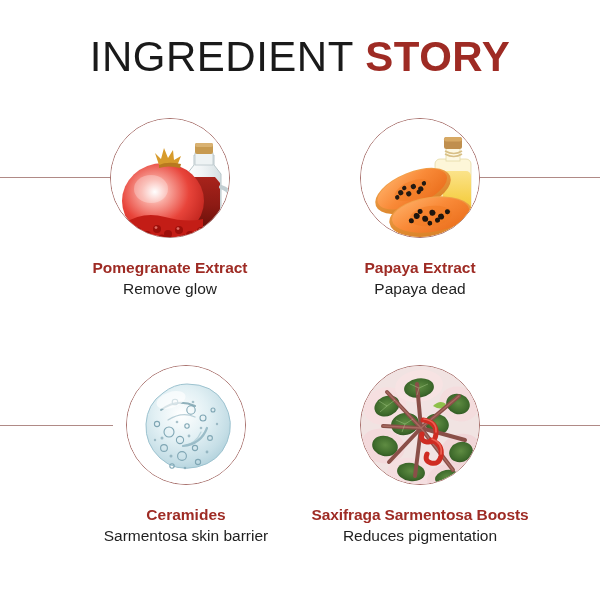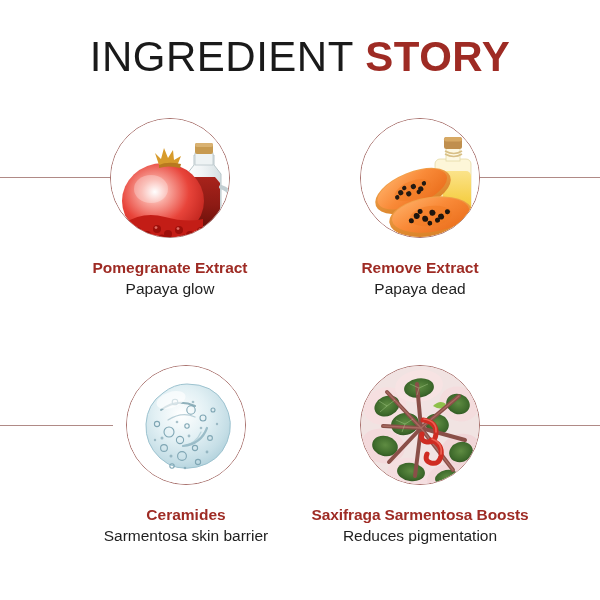--- a/index.html
+++ b/index.html
@@ -169,21 +169,21 @@
                 <circle cx="45" cy="108.6" r="1.4"></circle>
               <circle cx="67" cy="109.6" r="1.4"></circle>
                 <circle cx="89" cy="110.6" r="1.4"></circle>
             </g>
           </g>
         </svg>
       </div>
     </div>
     <div class="caption">
       <div class="ing-name">Pomegranate Extract</div>
-      <div class="ing-desc">Papaya glow</div>
+      <div class="ing-desc">Remove glow</div>
     </div>
   </div>
 
   <div class="item item-2">
     <div class="circle-wrap">
       <div class="circle">
         <svg viewBox="0 0 120 120" xmlns="http://www.w3.org/2000/svg">
           <defs>
             <linearGradient id="papFlesh" x1="0" y1="0" x2="1" y2="1">
               <stop offset="0%" stop-color="#ffb36b"></stop>
@@ -244,21 +244,21 @@
                 <circle cx="76" cy="102" r="2.5"></circle>
               <circle cx="87" cy="95" r="2.5"></circle>
                 <circle cx="50" cy="99" r="2.5"></circle>
               <circle cx="68" cy="104" r="2.4"></circle>
             </g>
           </g>
         </svg>
       </div>
     </div>
     <div class="caption">
-      <div class="ing-name">Remove Extract</div>
+      <div class="ing-name">Papaya Extract</div>
       <div class="ing-desc">Papaya dead</div>
     </div>
   </div>
 
   <div class="item item-3">
     <div class="circle-wrap">
       <div class="circle">
         <svg viewBox="0 0 120 120" xmlns="http://www.w3.org/2000/svg">
           <defs>
             <radialGradient id="gelGrad" cx="42%" cy="36%" r="70%">

